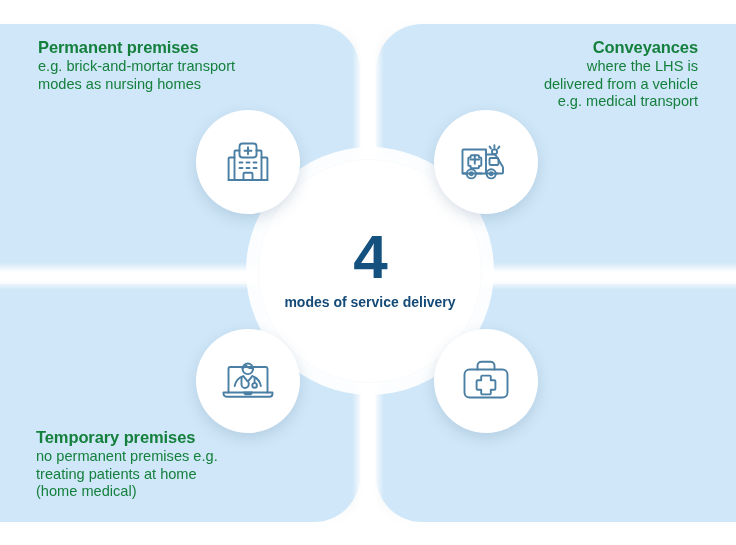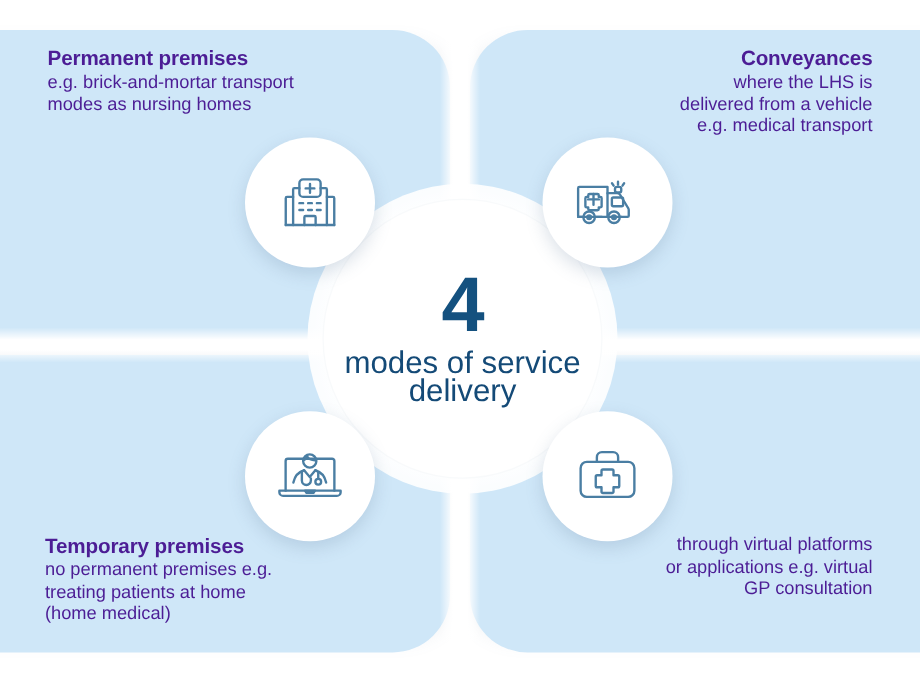--- a/index.html
+++ b/index.html
@@ -46,39 +46,39 @@
   .center-text{
     position:absolute;left:258px;top:159px;width:224px;height:224px;
     display:flex;flex-direction:column;align-items:center;justify-content:center;
     text-align:center;
   }
   .big-number{
     font-size:62px;line-height:56px;font-weight:bold;color:#14517f;
     letter-spacing:-1px;margin-bottom:6px;
   }
   .center-sub{
-    font-size:25px;line-height:23px;font-weight:normal;color:#144a77;
+    font-size:14px;line-height:23px;font-weight:bold;color:#144a77;
     max-width:200px;
   }
 
   
   .bubble{
     position:absolute;width:104px;height:104px;border-radius:50%;
     background:#ffffff;
     box-shadow:0 5px 14px rgba(90,120,150,.22);
     display:flex;align-items:center;justify-content:center;
   }
   .bubble.b1{left:196px;top:110px;}
   .bubble.b2{left:434px;top:110px;}
   .bubble.b3{left:196px;top:329px;}
   .bubble.b4{left:434px;top:329px;}
   .bubble svg{display:block;}
 
   
-  .cap{position:absolute;color:#4c1d95;}
+  .cap{position:absolute;color:#15803d;}
   .cap h3{margin:0 0 1px 0;font-size:16.5px;line-height:19px;font-weight:bold;letter-spacing:-.1px;}
   .cap p{margin:0;font-size:14.6px;line-height:17.6px;font-weight:normal;}
   .cap.left-al{text-align:left;}
   .cap.right-al{text-align:right;}
 
   .cap.c1{left:38px;top:38px;width:300px;}
   .cap.c2{right:38px;top:38px;width:300px;}
   .cap.c3{left:36px;top:428px;width:300px;}
   .cap.c4{right:38px;top:428px;width:300px;}
 </style>
@@ -184,20 +184,15 @@
   <div class="cap c3 left-al">
     <h3>Temporary premises</h3>
     <p>
       <span>no permanent premises e.g.</span><br>
       <span>treating patients at home</span><br>
       <span>(home medical)</span>
     </p>
   </div>
 
   <div class="cap c4 right-al">
-    <p>
-      <span>through virtual platforms</span><br>
-      <span>or applications e.g. virtual</span><br>
-      <span>GP consultation</span>
-    </p>
   </div>
 
 </div>
 
 </body></html>

